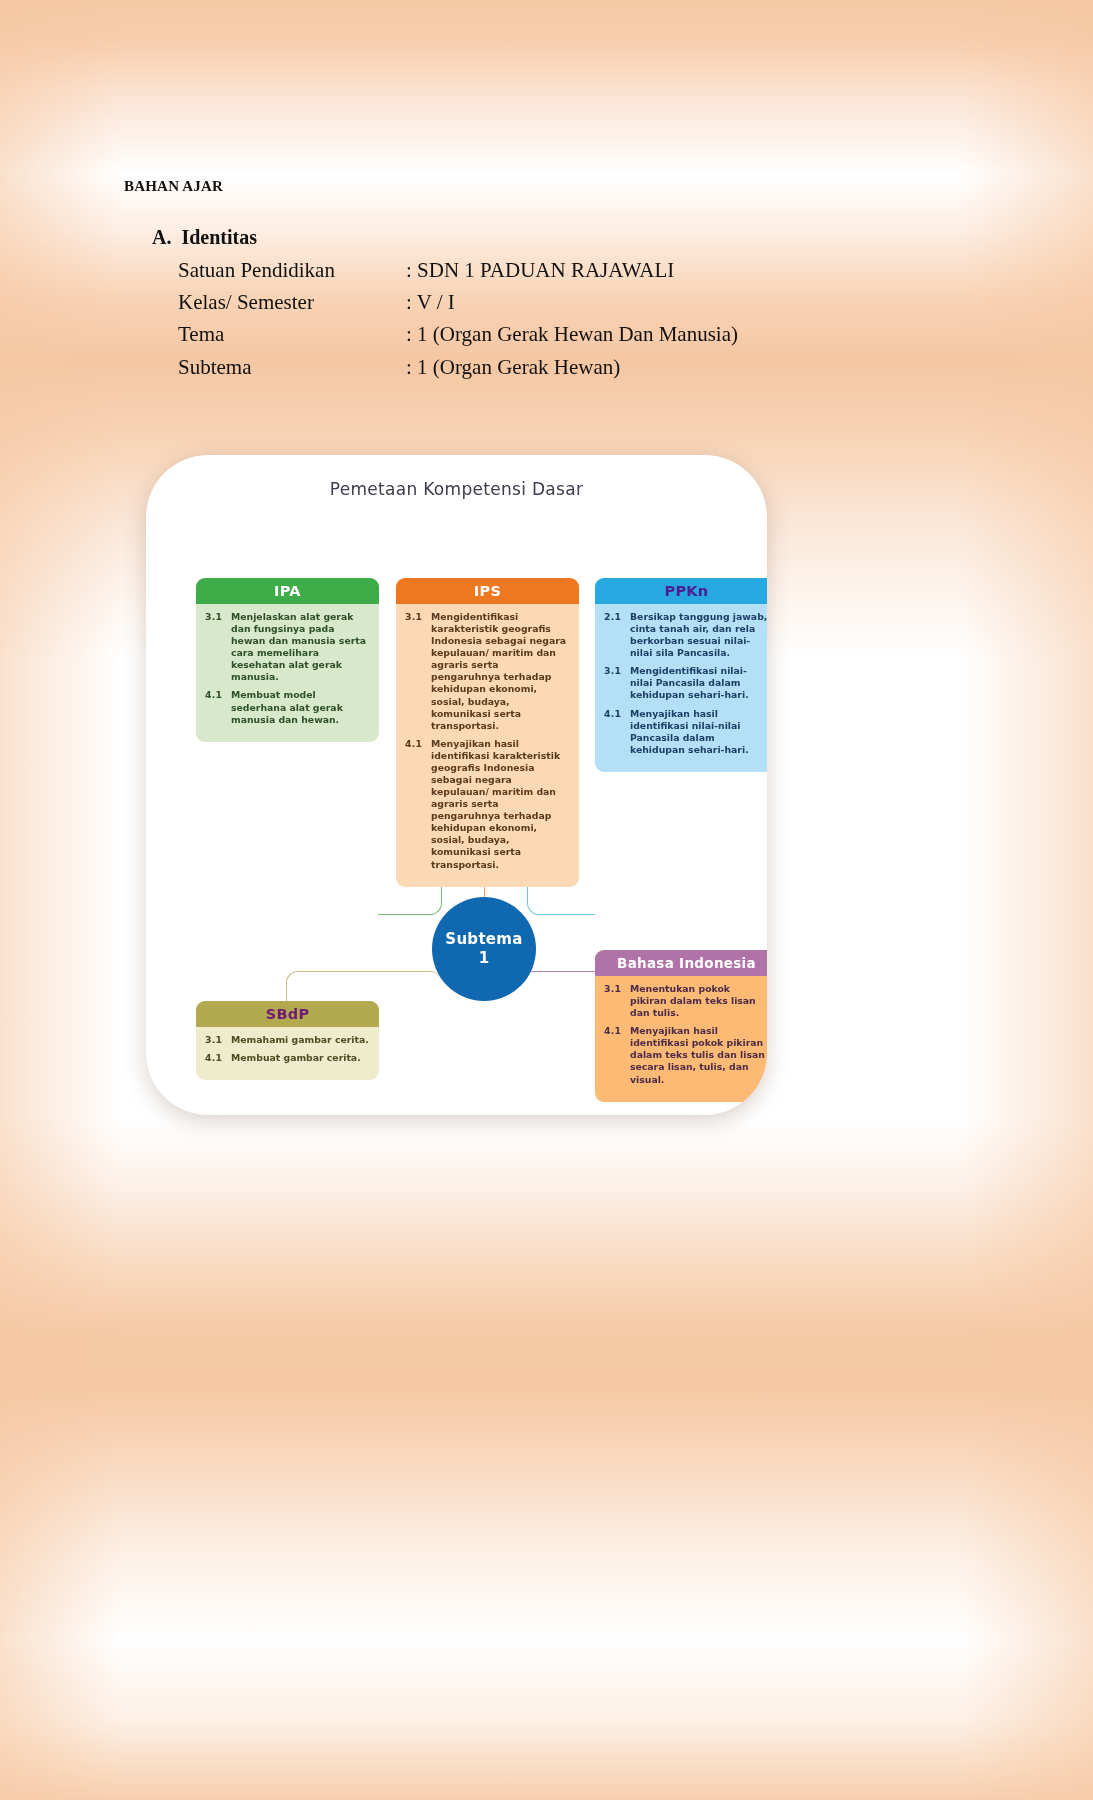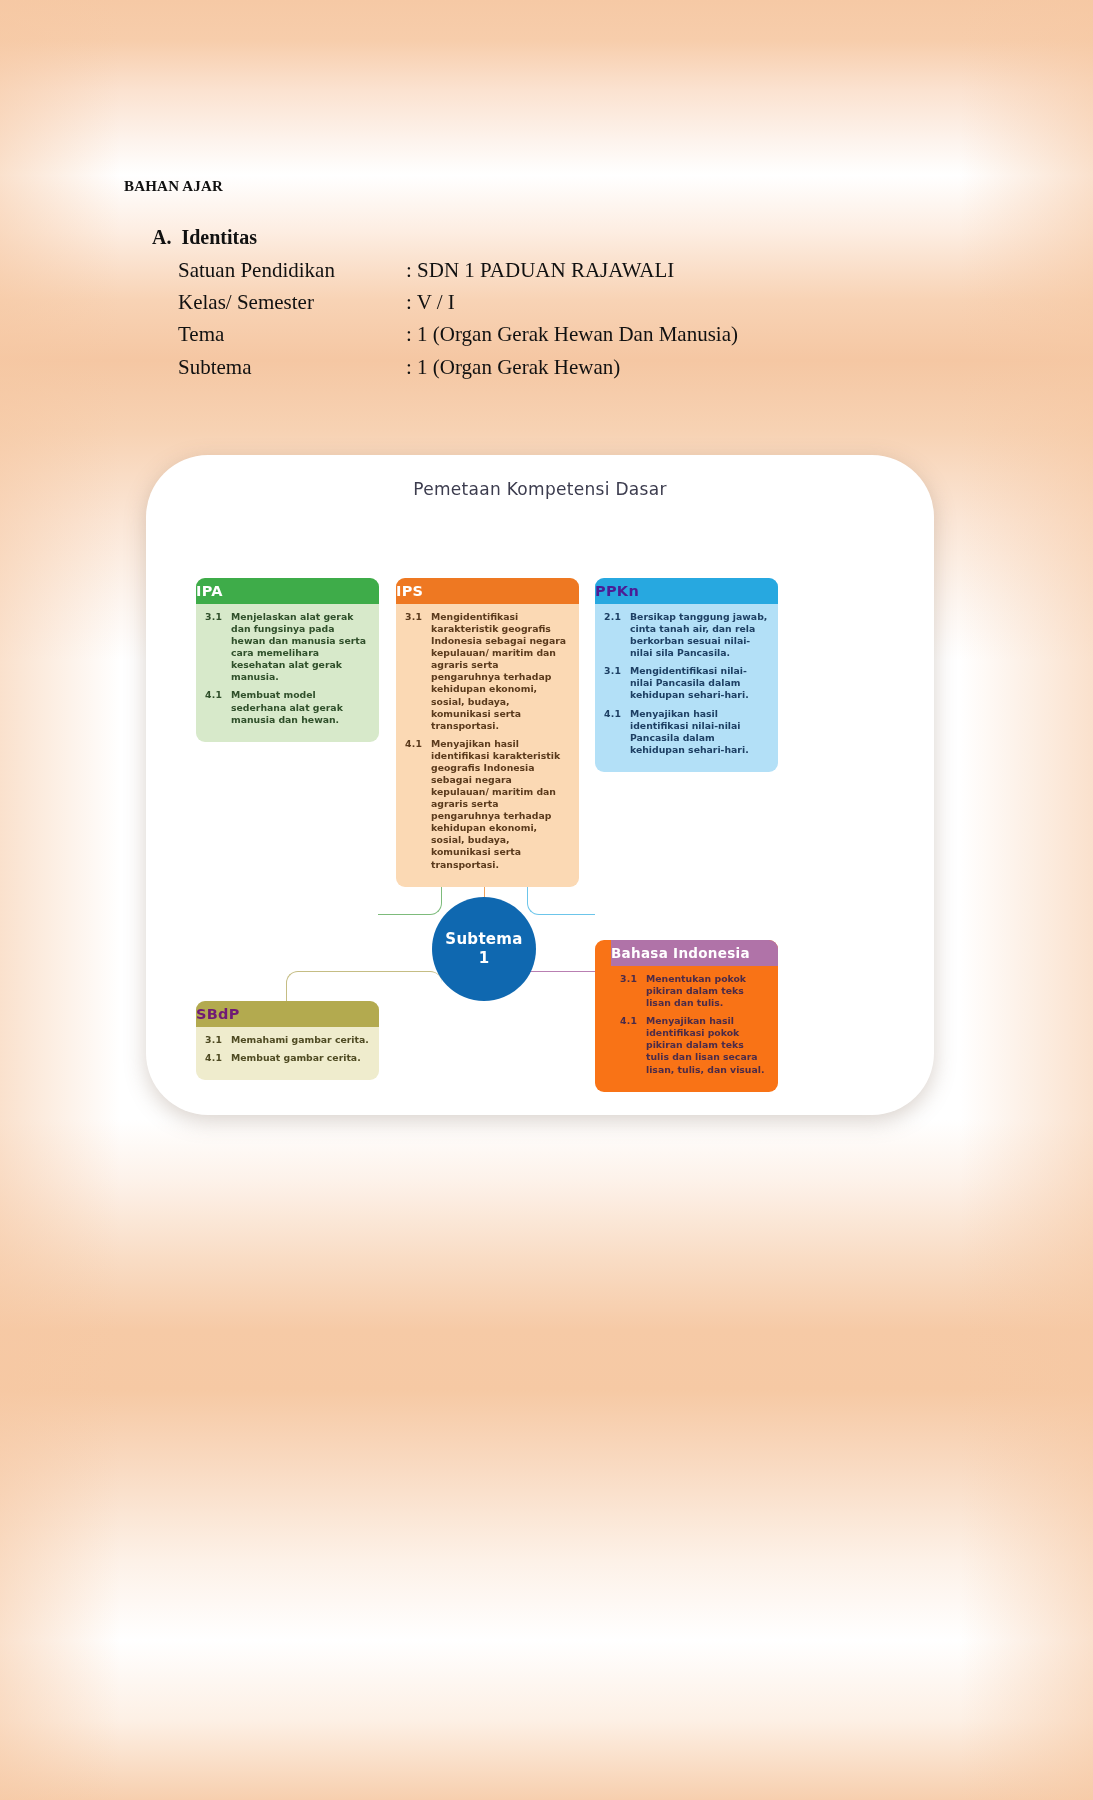--- a/index.html
+++ b/index.html
@@ -90,21 +90,21 @@
     display: inline-block;
     width: 228px;
   }
   .id-row .v { display: inline-block; }
 
   
   #diagram-card {
     position: absolute;
     left: 146px;
     top: 455px;
-    width: 788px;
+    width: 621px;
     height: 660px;
     background: #ffffff;
     border-radius: 62px;
     box-shadow: 0 6px 22px rgba(120,90,70,0.28);
     font-family: "DejaVu Sans", sans-serif;
     overflow: hidden;
   }
   #diagram-title {
     position: absolute;
     top: 24px;
@@ -115,20 +115,21 @@
     letter-spacing: 0.3px;
   }
 
   .kd-box {
     position: absolute;
     border-radius: 9px;
     overflow: hidden;
     box-sizing: border-box;
   }
   .kd-head {
+    text-align: center;
     font-weight: bold;
     font-size: 14.5px;
     padding: 5px 0 5px;
     letter-spacing: 0.3px;
   }
   .kd-body {
     padding: 7px 9px 10px 9px;
   }
   .kd-item {
     display: flex;
@@ -171,23 +172,22 @@
   
   #box-sbdp {
     left: 50px; top: 546px; width: 183px;
     background: #efeccd;
   }
   #box-sbdp .kd-head { background: #b3aa4f; color: #701a75; }
   #box-sbdp .kd-item { color: #4e4a22; }
 
   
   #box-bindo {
-    left: 449px; top: 485px; width: 183px;
-    background: #f97316;
-    padding-left: 16px;
+    left: 449px; top: 495px; width: 183px;
+    background: #fdba74;
   }
   #box-bindo .kd-head { background: #b073a8; color: #ffffff; font-size: 13.5px;}
   #box-bindo .kd-item { color: #4b2b49; }
 
   
   #subtema-node {
     position: absolute;
     left: 286px; top: 442px;
     width: 104px; height: 104px;
     border-radius: 50%;

